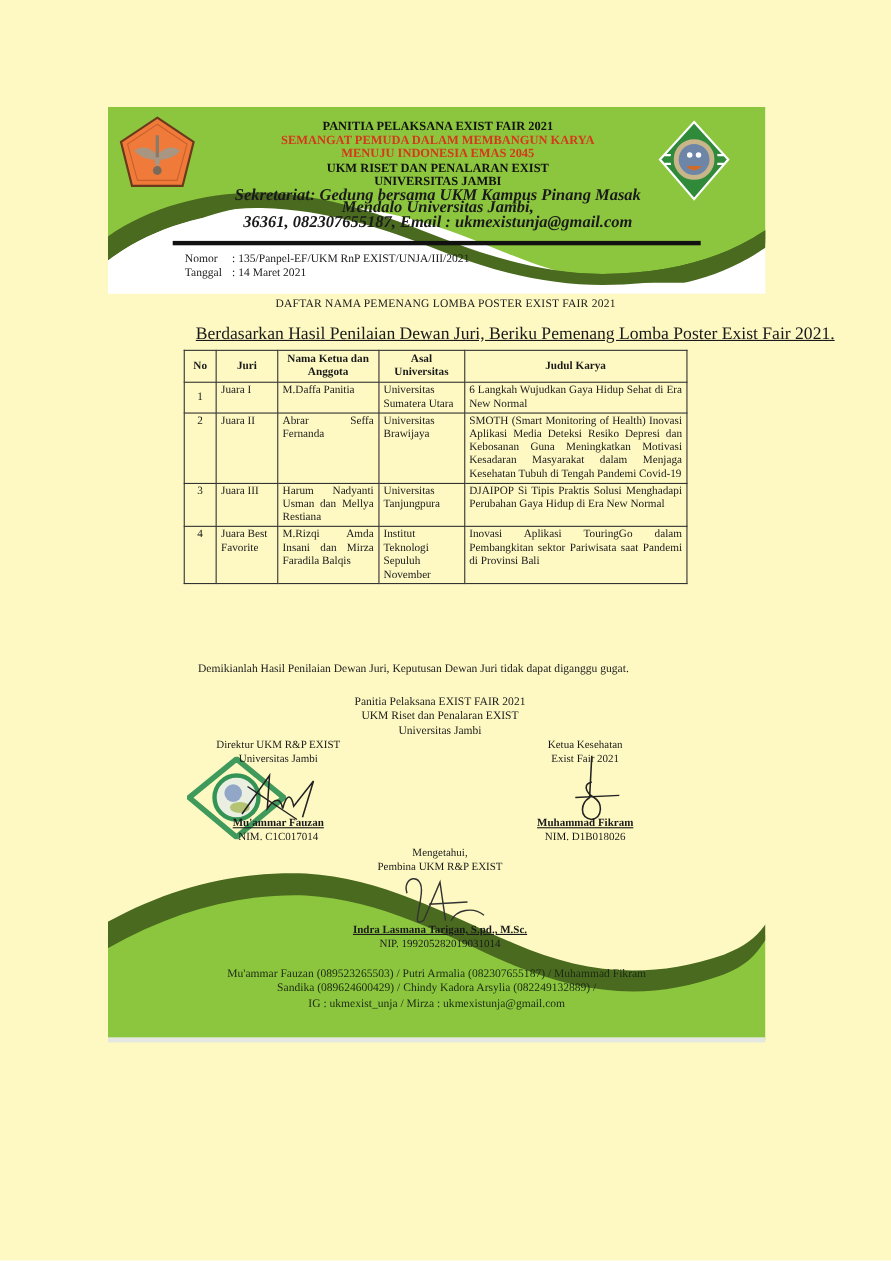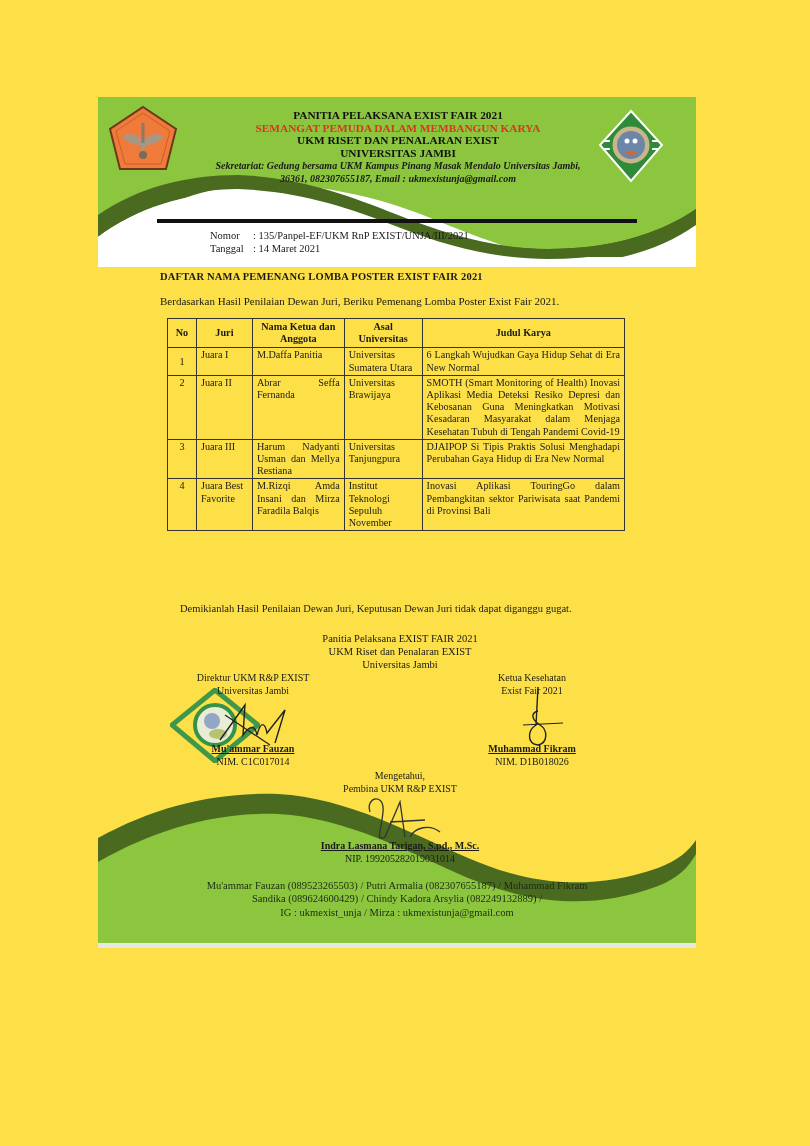--- a/index.html
+++ b/index.html
@@ -1,38 +1,38 @@
 <!DOCTYPE html>
 <html><head>
 <meta charset="utf-8">
 <style>
   html, body { margin: 0; padding: 0; background: #ffffff; }
   body { width: 810px; height: 1146px; position: relative; overflow: hidden;
          font-family: "Liberation Serif", "DejaVu Serif", serif; color: #1a1a1a; }
-  .page { position: absolute; left: 0; top: 0; width: 810px; height: 1146px; background: #fde047; }
+  .page { position: absolute; left: 0; top: 0; width: 810px; height: 1146px; background: #fef9c3; }
 
   
   .header { position: absolute; left: 98px; top: 97px; width: 598px; height: 170px; overflow: hidden; }
   .header svg.bg { position: absolute; left: 0; top: 0; }
   .logo-left { position: absolute; left: 10px; top: 8px; width: 70px; height: 70px; }
   .logo-right { position: absolute; left: 498px; top: 10px; width: 70px; height: 80px; }
   .head-text { position: absolute; left: 90px; top: 12px; width: 420px; text-align: center;
                font-weight: bold; font-size: 11.3px; line-height: 12.6px; }
   .head-text .black { color: #111; }
   .head-text .red { color: #d5391b; }
-  .head-text .addr { font-style: italic; font-size: 10px; line-height: 11.5px; color: #1a1a1a; margin-top: 1px; }
+  .head-text .addr { font-style: italic; font-size: 15px; line-height: 11.5px; color: #1a1a1a; margin-top: 1px; }
   .rule { position: absolute; left: 157px; top: 219px; width: 480px; height: 4px; background: #111; }
 
   
   .meta { position: absolute; left: 168px; top: 230px; font-size: 10.5px; line-height: 12.5px; }
-  .meta .row { display: flex; margin-left: 42px; }
+  .meta .row { display: flex; }
   .meta .k { width: 43px; }
-  .doc-title { position: absolute; left: 160px; top: 271px; width: 490px; text-align: left;
-               font-weight: bold; font-size: 10.5px; letter-spacing: 0.2px; }
-  .intro { position: absolute; left: 160px; top: 295px; font-size: 11px; }
+  .doc-title { position: absolute; left: 160px; top: 271px; width: 490px; text-align: center;
+               font-weight: normal; font-size: 10.5px; letter-spacing: 0.2px; }
+  .intro { position: absolute; left: 178px; top: 295px; font-size: 16px; text-decoration: underline; }
 
   
   table.winners { position: absolute; left: 167px; top: 318px; width: 458px; border-collapse: collapse;
                   font-size: 10.2px; line-height: 12.2px; }
   table.winners th, table.winners td { border: 1.3px solid #333; vertical-align: top; padding: 1px 4px 1px 4px; }
   table.winners th { font-weight: bold; text-align: center; vertical-align: middle; padding: 2px 4px; }
   table.winners td.no { text-align: center; vertical-align: middle; }
   table.winners td.no.top { vertical-align: top; }
   table.winners td.just { text-align: justify; text-align-last: left; }
   col.c-no { width: 29px; } col.c-j { width: 56px; } col.c-n { width: 92px; } col.c-u { width: 78px; } col.c-t { width: 203px; }
@@ -88,20 +88,21 @@
       <circle cx="35" cy="38" r="20" fill="#c9b58a" stroke="#2f8a3a" stroke-width="3"></circle>
       <circle cx="35" cy="38" r="14" fill="#6d86a8"></circle>
       <circle cx="31" cy="34" r="2.5" fill="#fff"></circle>
       <circle cx="39" cy="34" r="2.5" fill="#fff"></circle>
       <path d="M28,44 Q35,52 42,44" fill="#d06a2a"></path>
     </svg>
 
     <div class="head-text">
       <div class="black">PANITIA PELAKSANA EXIST FAIR 2021</div>
       <div class="red">SEMANGAT PEMUDA DALAM MEMBANGUN KARYA</div>
+      <div class="red">MENUJU INDONESIA EMAS 2045</div>
       <div class="black">UKM RISET DAN PENALARAN EXIST</div>
       <div class="black">UNIVERSITAS JAMBI</div>
       <div class="addr">Sekretariat: Gedung bersama UKM Kampus Pinang Masak Mendalo Universitas Jambi,</div>
       <div class="addr">36361, 082307655187, Email : ukmexistunja@gmail.com</div>
     </div>
   </div>
   <div class="rule"></div>
 
   <div class="meta">
     <div class="row">

